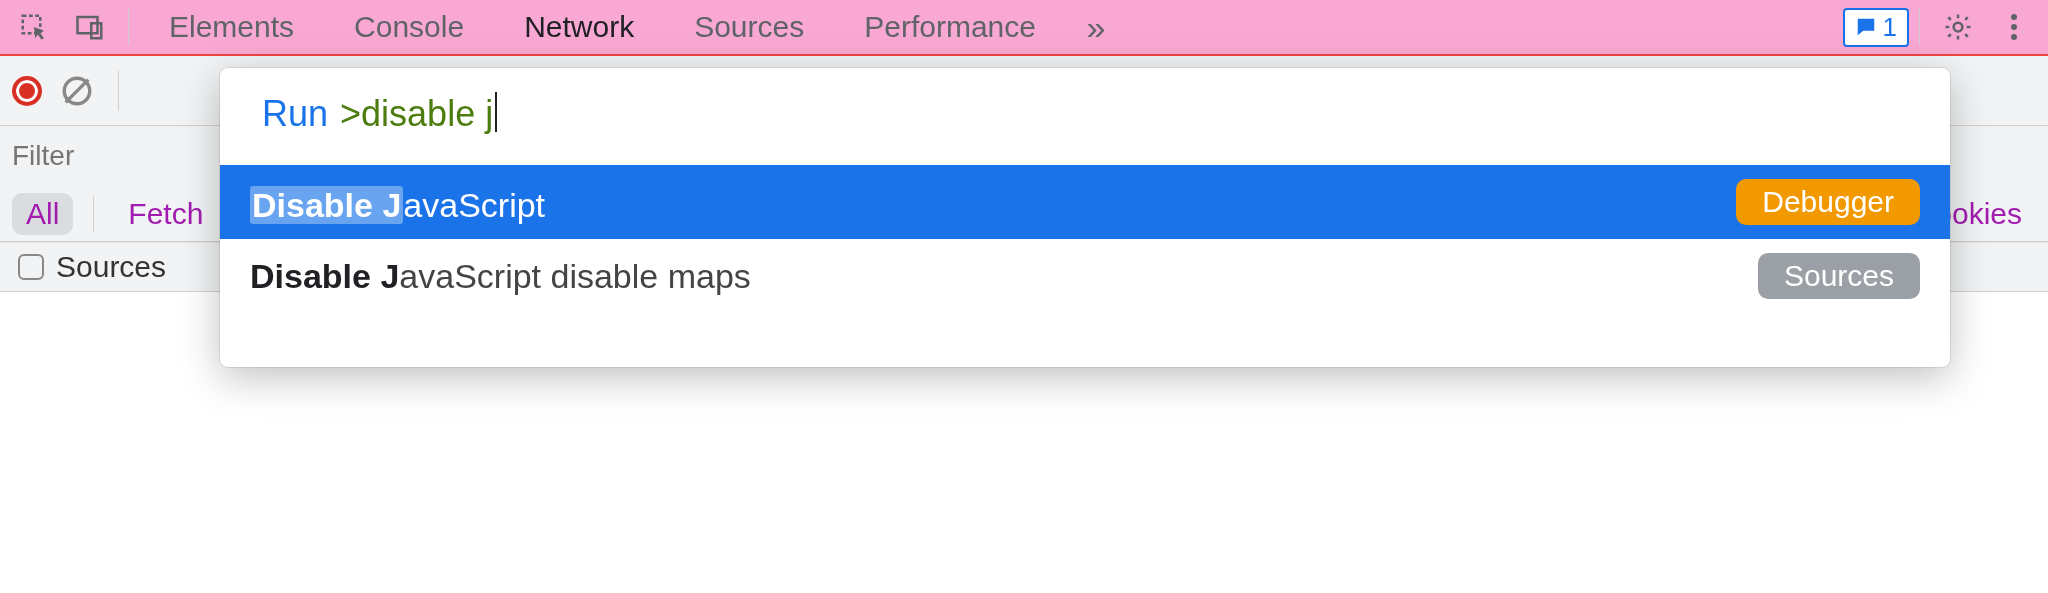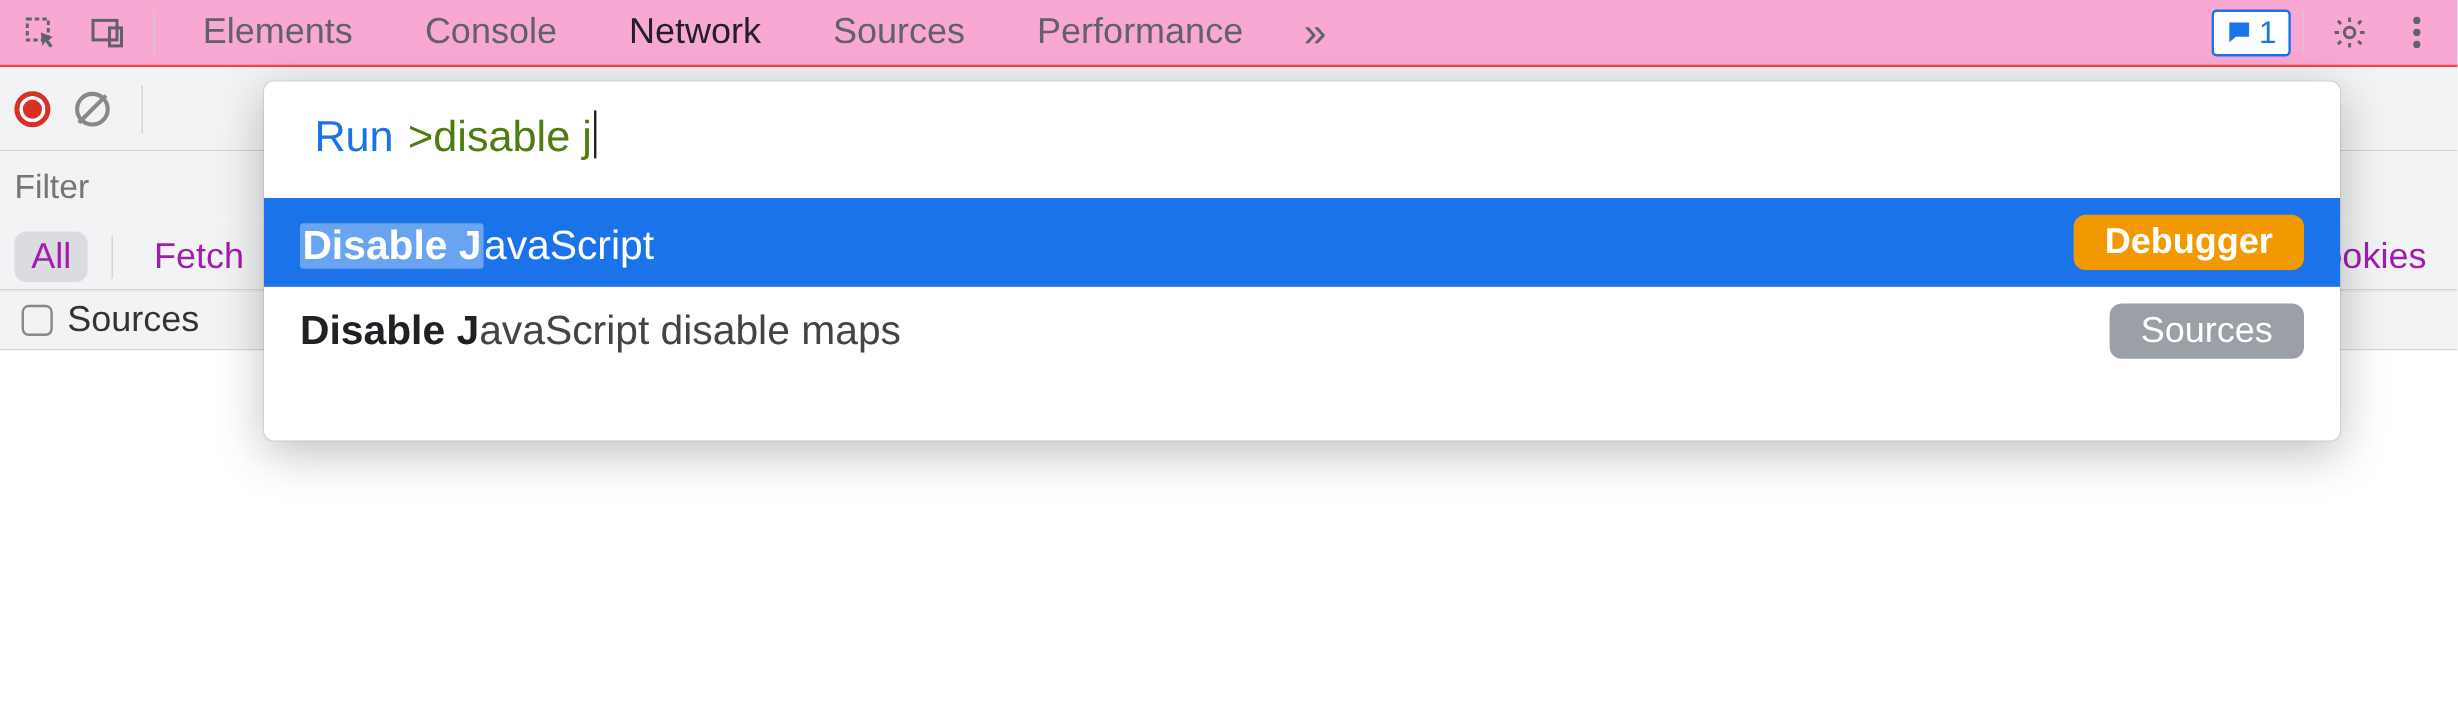--- a/index.html
+++ b/index.html
@@ -148,21 +148,21 @@
   .palette-item.selected {
     background:#1a73e8; color:#fff;align-items:flex-end;
   }
   .palette-item.selected .cmd-text .hl { background: rgba(255,255,255,.35); border-radius:3px; padding:0 2px; }
   .palette-item .badge {
     border-radius: 10px;
     padding: 6px 26px;
     font-size: 30px;
     color:#fff;
   }
-  .palette-item .badge.debugger { background:#f29900;font-weight:bold; }
+  .palette-item .badge.debugger { background:#f29900; }
   .palette-item .badge.sources  { background:#9aa0a6; }
   .palette-item.unselected .cmd-text b { color:#202124; }
   .palette-item.unselected { color:#444; }
   .palette-bottom-space { height:54px; }
 
   
   svg { display:block; }
 </style>
 </head>
 <body>

